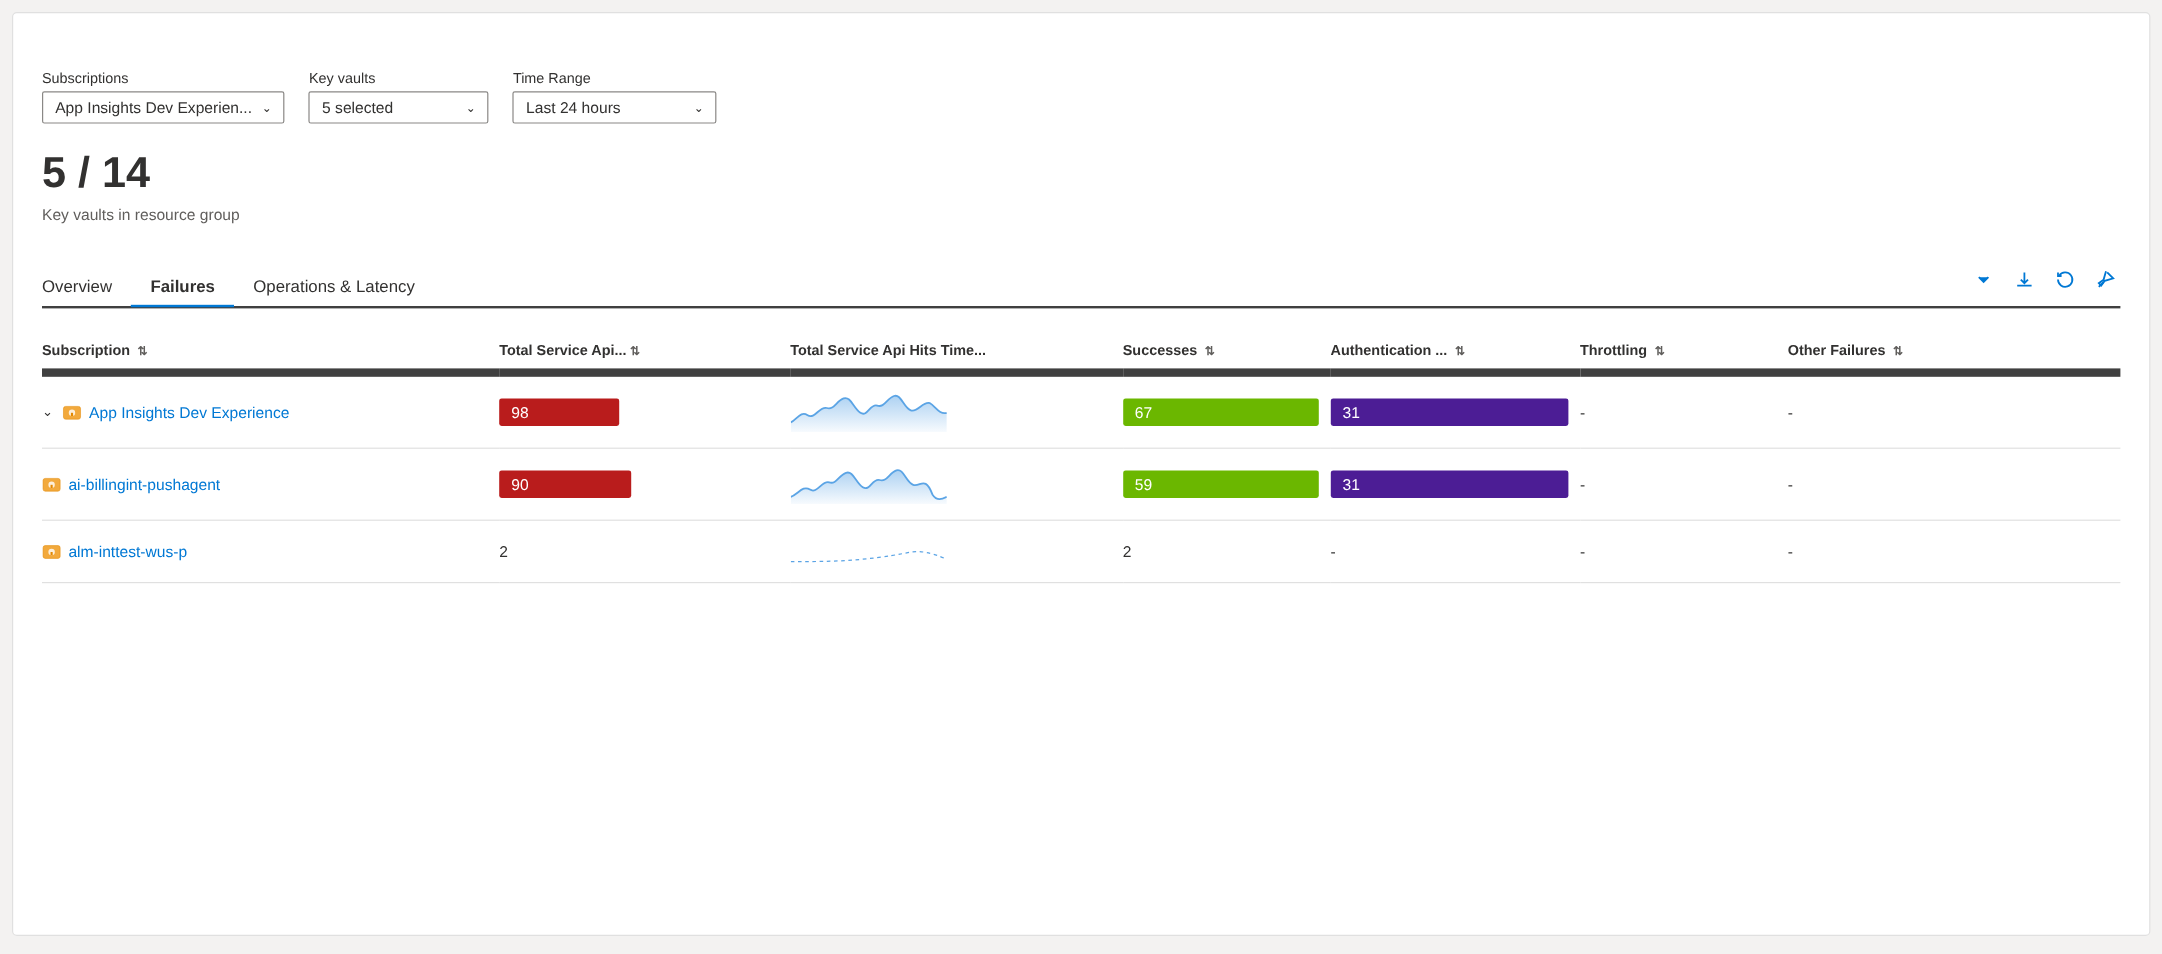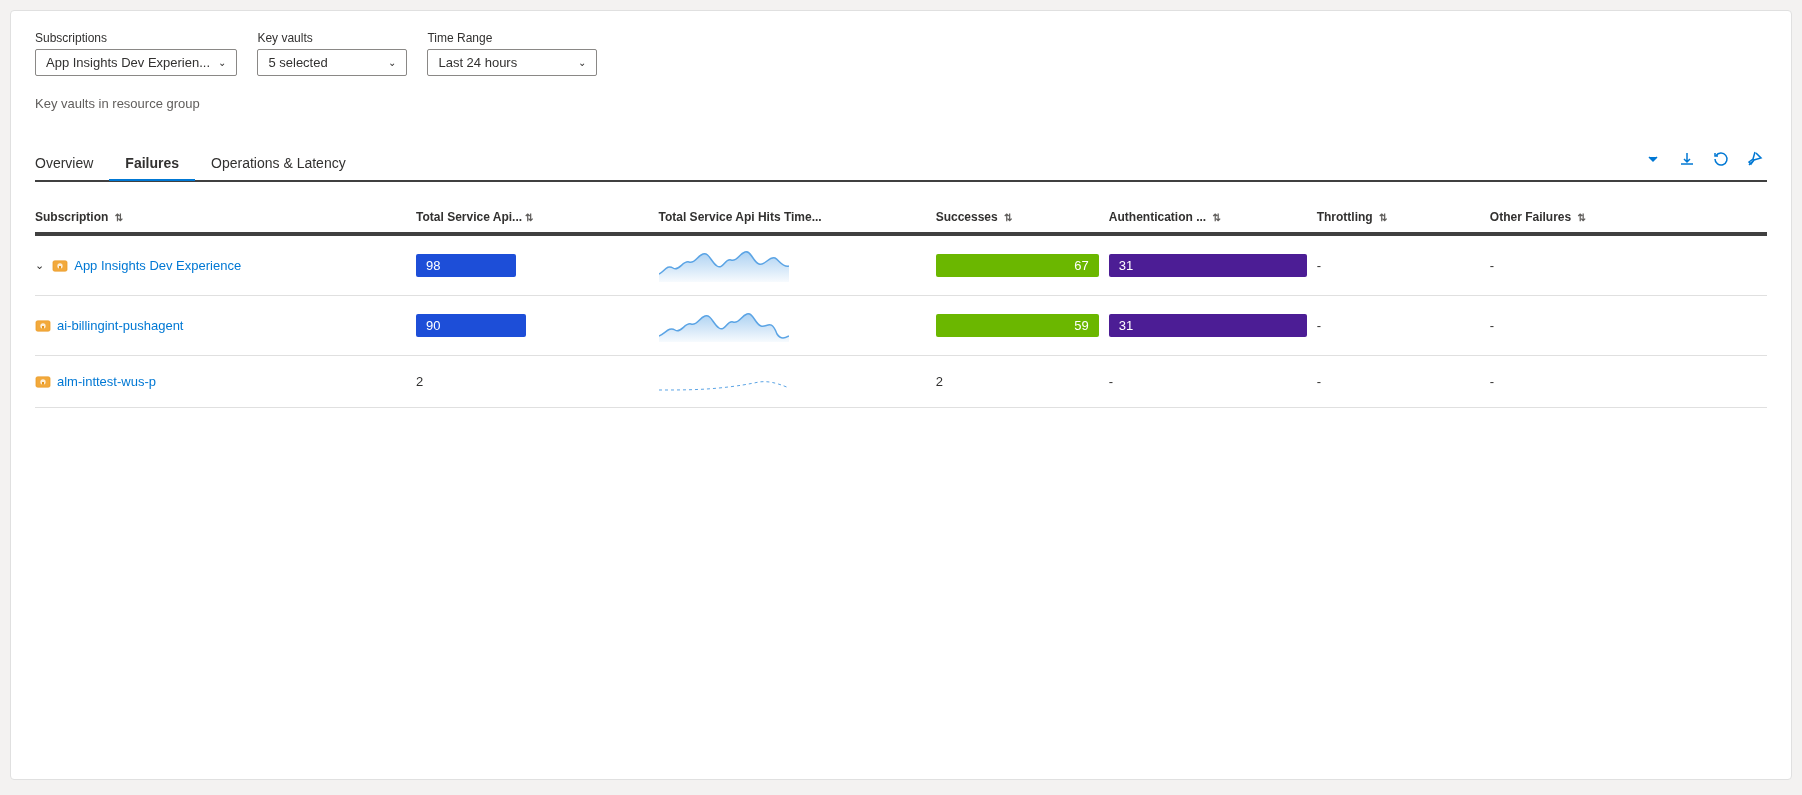--- a/index.html
+++ b/index.html
@@ -16,20 +16,21 @@
       margin: 10px;
       padding: 20px 24px;
       min-height: 770px;
     }
     
     .filters-row {
       display: flex;
       gap: 20px;
       align-items: center;
       margin-bottom: 20px;
+      margin-top: 27px;
     }
     .filter-group {
       display: flex;
       flex-direction: column;
       gap: 4px;
     }
     .filter-label {
       font-size: 12px;
       color: #323130;
       font-weight: 400;
@@ -111,21 +112,21 @@
     .data-table {
       width: 100%;
       border-collapse: collapse;
     }
     .data-table th {
       text-align: left;
       font-weight: 600;
       font-size: 12px;
       color: #323130;
       padding: 8px 10px 8px 0;
-      border-bottom: 4px solid #404040;
+      border-bottom: 7px solid #404040;
       white-space: nowrap;
     }
     .data-table td {
       padding: 10px 10px 10px 0;
       border-bottom: 1px solid #e0e0e0;
       font-size: 13px;
       vertical-align: middle;
     }
     .sort-icon {
       font-size: 10px;
@@ -138,41 +139,41 @@
     .col-successes { width: 10%; }
     .col-auth { width: 12%; }
     .col-throttling { width: 10%; }
     .col-other { width: 16%; }
     
     .bar-cell {
       display: flex;
       align-items: center;
     }
     .bar-blue {
-      background: #1d4ed8;
+      background: #b91c1c;
       color: #fff;
       padding: 4px 10px;
       font-size: 13px;
       font-weight: 500;
       border-radius: 2px;
       min-width: 100px;
       text-align: left;
     }
     .bar-blue-sm {
       min-width: 110px;
     }
     .bar-green {
       background: #6bb700;
       color: #fff;
       padding: 4px 10px;
       font-size: 13px;
       font-weight: 500;
       border-radius: 2px;
       min-width: 80px;
-      text-align: right;
+      text-align: left;
     }
     .bar-gray {
       background: #4c1d95;
       color: #fff;
       padding: 4px 10px;
       font-size: 13px;
       font-weight: 500;
       border-radius: 2px;
       min-width: 90px;
       text-align: left;
@@ -233,20 +234,21 @@
     </div>
     <div class="filter-group">
       <span class="filter-label">Time Range</span>
       <div class="filter-dropdown narrow">
         <span class="dropdown-text">Last 24 hours</span>
         <span class="chevron-icon">⌄</span>
       </div>
     </div>
   </div>
 
+  <div class="summary-count">5 / 14</div>
   <div class="summary-label">Key vaults in resource group</div>
 
   <div class="tabs-row">
     <div class="tab">Overview</div>
     <div class="tab active">Failures</div>
     <div class="tab">Operations &amp; Latency</div>
     <div class="tab-actions">
       <button class="tab-action-btn" title="Expand">
         <svg width="16" height="16" viewBox="0 0 16 16" fill="#0078d4">
             <path d="M4 6l4 4 4-4"></path>

